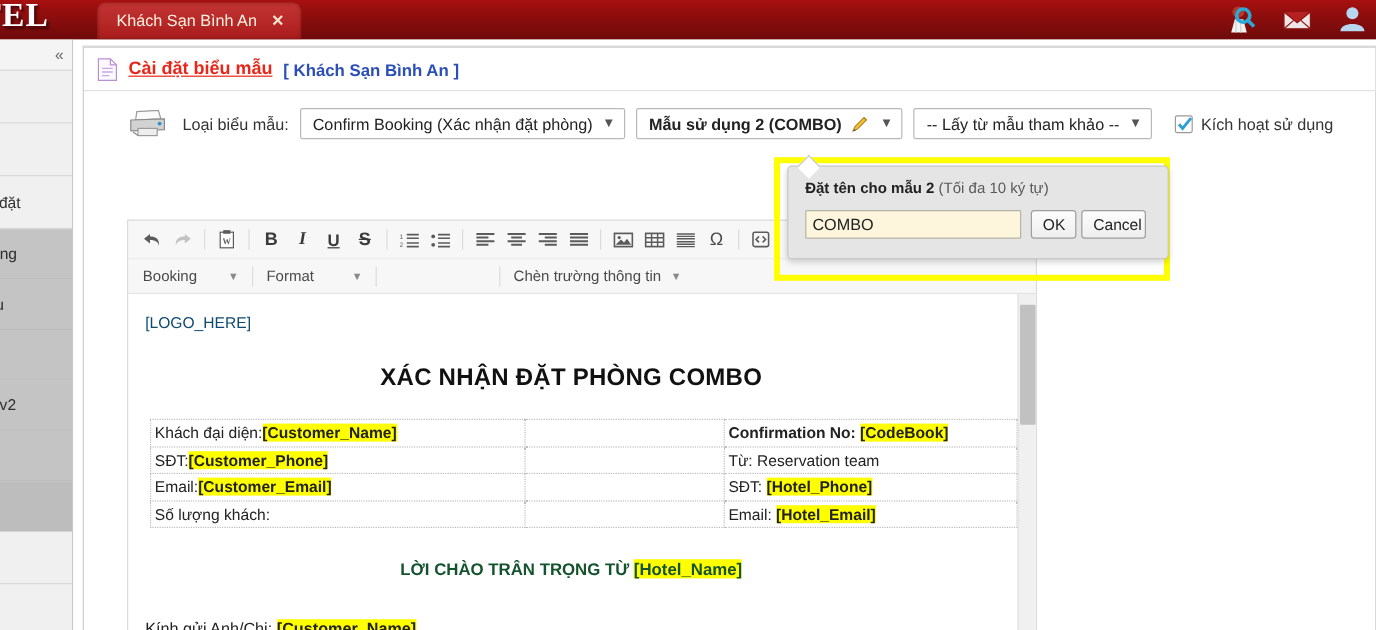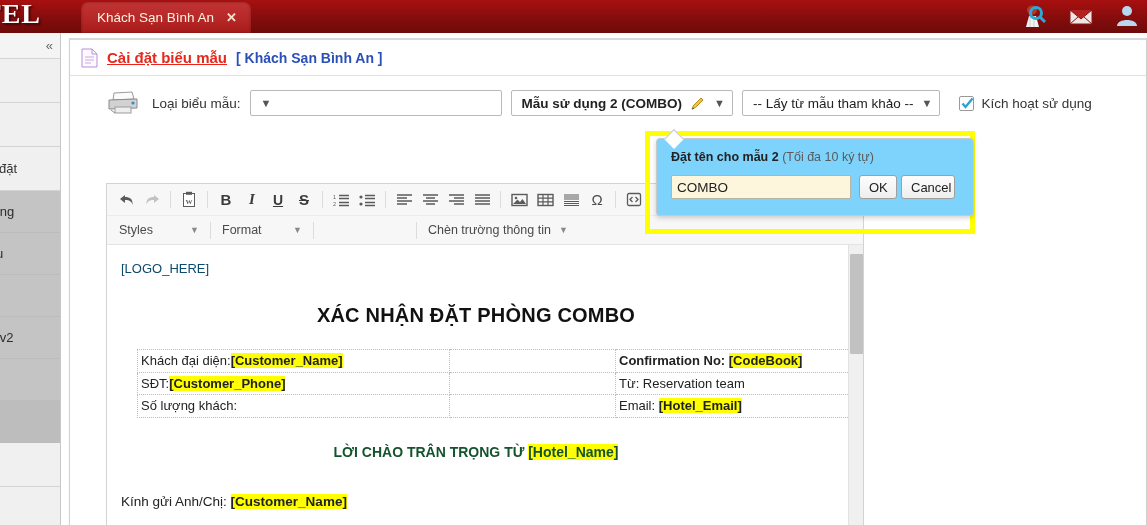--- a/index.html
+++ b/index.html
@@ -133,21 +133,21 @@
     position:absolute; left:0; top:61px; right:0; bottom:0;
     background:#fff; overflow:hidden; padding:16px 30px 0 12px;
     font-family:"Liberation Sans", sans-serif;
   }
   .logo-line{ font-size:13px; color:#0c4a6e; margin:0 0 28px 2px; }
   .doc-h1{
     text-align:center; font-weight:bold; font-size:20px; color:#111;
     margin:0 0 22px 0; letter-spacing:.2px;
   }
   table.t{
-    border-collapse:collapse; width:722px; margin:0 0 0 18px;
+    border-collapse:collapse; width:722px; margin:0 0 0 6px;
     table-layout:fixed;
   }
   table.t td{
     border:1px dotted #bdbdbd; padding:1px 2px 1px 3px;
     font-size:13px; line-height:19.5px; vertical-align:top; height:20px;
   }
   .hl{ background:#ffff00; font-weight:bold; }
   .b{ font-weight:bold; }
   .doc-h2{
     text-align:center; font-weight:bold; font-size:14px; color:#14532d;
@@ -165,21 +165,21 @@
     background:#c1c1c1; border-radius:1px;
   }
 
   
   .hlbox{
     position:absolute; left:645px; top:131px; width:330px; height:103px;
     border:5px solid #ffff00; background:transparent; z-index:40;
   }
   .popup{
     position:absolute; left:656px; top:138px; width:318px; height:78px;
-    background:#7dd3fc; border:1px solid #c9c9c9; border-radius:4px;
+    background:#e5e5e5; border:1px solid #c9c9c9; border-radius:4px;
     box-shadow:0 2px 5px rgba(0,0,0,.18); z-index:50;
   }
   .popup::before{
     content:""; position:absolute; left:10px; top:-7px;
     width:13px; height:13px; background:#fff;
     border-left:1px solid #c9c9c9; border-top:1px solid #c9c9c9;
     transform:rotate(45deg);
   }
   .popup-title{
     position:absolute; left:14px; top:11px; font-size:12.5px; color:#222;
@@ -299,20 +299,21 @@
           <path d="M8 2 L26 1 L28 8 L7 9 Z" fill="#fbfbfb" stroke="#9b9b9b"></path>
           <path d="M3 9 L31 8 L31 17 L3 18 Z" fill="#d2d2d2" stroke="#8a8a8a"></path>
           <rect x="9" y="16" width="16" height="6" fill="#eeeeee" stroke="#9b9b9b"></rect>
           <circle cx="27" cy="12" r="1.6" fill="#2f8fc7"></circle>
           <path d="M5 19 L9 22" stroke="#8a8a8a"></path>
         </svg>
       </span>
       <span class="lbl">Loại biểu mẫu:</span>
 
       <div class="sel sel-a">
+        <span>Confirm Booking (Xác nhận đặt phòng)</span>
         <span class="cv">▼</span>
       </div>
 
       <div class="sel sel-b">
         <span>Mẫu sử dụng 2 (COMBO)</span>
         <span style="display:flex;align-items:center;gap:9px;">
           <span class="pencil">
             <svg width="15" height="15" viewBox="0 0 15 15">
               <path d="M2 13 L3.5 9.5 L11 2 L13 4 L5.5 11.5 Z" fill="#f5c242" stroke="#b8891a"></path>
               <path d="M11 2 L13 4" stroke="#b8891a"></path>
@@ -426,21 +427,21 @@
             <svg width="16" height="15" viewBox="0 0 16 15">
               <rect x="1.5" y="1.5" width="13" height="12" fill="none" stroke="#5b5b5b" stroke-width="1.3" rx="1.5"></rect>
               <path d="M6.5 5 L4 7.5 L6.5 10 M9.5 5 L12 7.5 L9.5 10" stroke="#5b5b5b" stroke-width="1.3" fill="none"></path>
             </svg>
           </div>
           <div class="tbtn" style="font-size:12.5px;color:#4a4a4a;">S</div>
         </div>
 
         <div class="tb-row two">
           <div class="combo" style="width:92px;justify-content:space-between;">
-            <span class="w">Styles</span>
+            <span class="w">Booking</span>
             <span class="caret">▼</span>
           </div>
           <div class="tsep"></div>
           <div class="combo" style="width:92px;justify-content:space-between;">
             <span class="w">Format</span>
             <span class="caret">▼</span>
           </div>
           <div class="tsep"></div>
           <div class="combo" style="width:92px;justify-content:space-between;margin-top:42px;">
             <span class="w">Size</span>
@@ -464,20 +465,25 @@
             <td style="width:312px;"><span>Khách đại diện:</span><span class="hl">[Customer_Name]</span></td>
             <td style="width:166px;"><span></span></td>
             <td style="width:244px;"><span class="b">Confirmation No: </span><span class="hl">[CodeBook]</span></td>
           </tr>
           <tr>
             <td><span>SĐT:</span><span class="hl">[Customer_Phone]</span></td>
             <td><span></span></td>
             <td><span>Từ: Reservation team</span><span class="hl"></span></td>
           </tr>
           <tr>
+            <td><span>Email:</span><span class="hl">[Customer_Email]</span></td>
+            <td><span></span></td>
+            <td><span>SĐT: </span><span class="hl">[Hotel_Phone]</span></td>
+          </tr>
+          <tr>
             <td><span>Số lượng khách:</span><span class="hl"></span></td>
             <td><span></span></td>
             <td><span>Email: </span><span class="hl">[Hotel_Email]</span></td>
           </tr>
         </tbody>
           </table>
 
         <div class="doc-h2"><span>LỜI CHÀO TRÂN TRỌNG TỪ </span><span class="hl">[Hotel_Name]</span></div>
 
         <div class="doc-p"><span>Kính gửi Anh/Chị: </span><span class="hl">[Customer_Name]</span></div>

